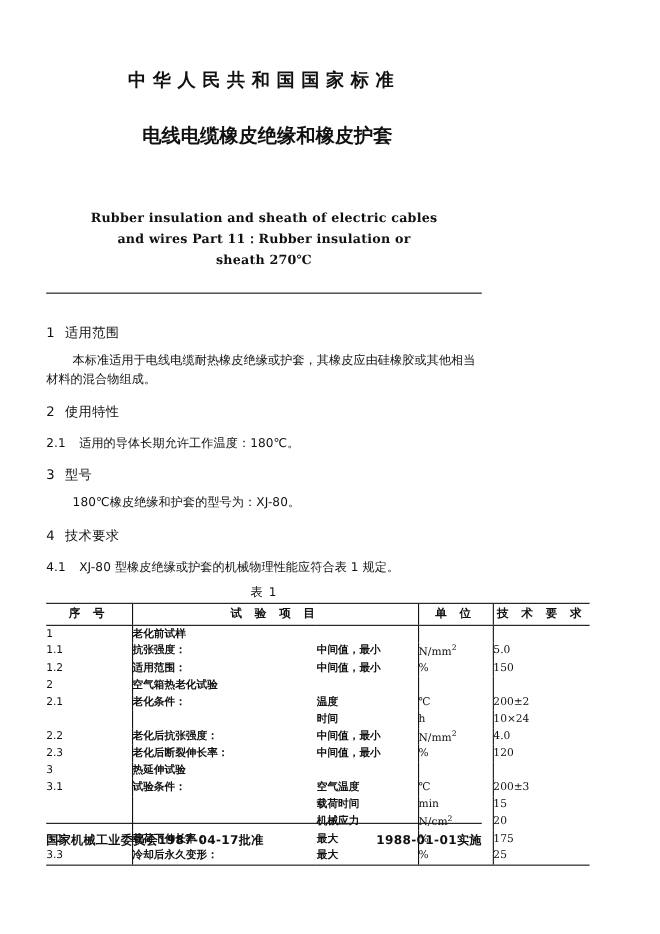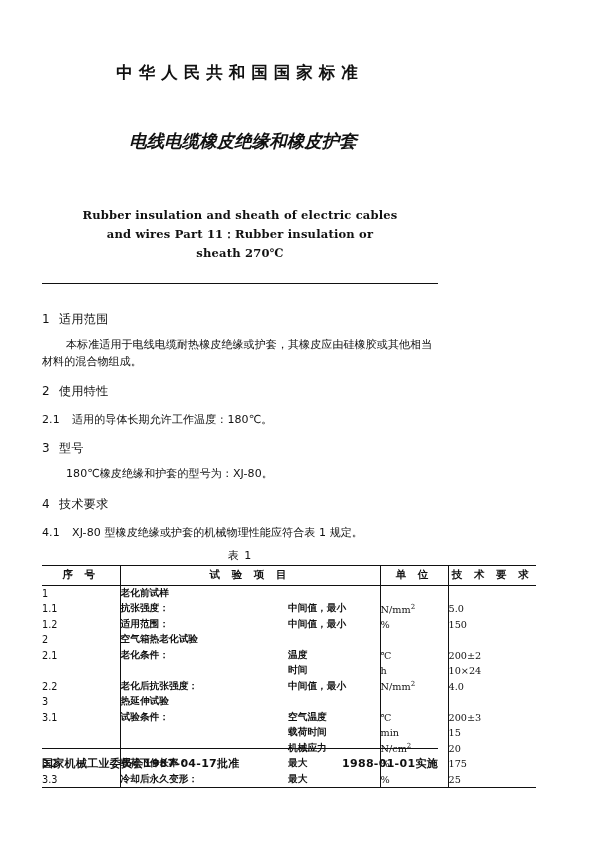--- a/index.html
+++ b/index.html
@@ -29,23 +29,22 @@
     text-align: center;
     font-size: 16.5px;
     font-weight: bold;
     letter-spacing: 6px;
     margin-top: 62px;
     font-family: "DejaVu Sans", "Liberation Sans", sans-serif;
   }
 
   .title-zone {
     position: relative;
-    margin-top: 42px;
+    margin-top: 25px;
     height: 66px;
-    font-style: italic;
   }
   .cn-title {
     text-align: center;
     font-size: 17.5px;
     font-weight: bold;
     line-height: 30px;
     letter-spacing: 0px;
     padding-left: 6px;
   }
   .cn-title .line2 {
@@ -308,20 +307,27 @@
             <td class="vline req">10×24</td>
           </tr>
           <tr class="tbody-row">
             <td class="lvl1">2.2</td>
             <td class="vline item1">老化后抗张强度：</td>
             <td class="cond">中间值，最小</td>
             <td class="vline unit">N/mm<sup>2</sup></td>
             <td class="vline req">4.0</td>
           </tr>
           <tr class="tbody-row">
+            <td class="lvl1">2.3</td>
+            <td class="vline item1">老化后断裂伸长率：</td>
+            <td class="cond">中间值，最小</td>
+            <td class="vline unit">%</td>
+            <td class="vline req">120</td>
+          </tr>
+          <tr class="tbody-row">
             <td class="lvl0">3</td>
             <td class="vline item0">热延伸试验</td>
             <td class="cond"></td>
             <td class="vline unit"></td>
             <td class="vline req"></td>
           </tr>
           <tr class="tbody-row">
             <td class="lvl1">3.1</td>
             <td class="vline item1">试验条件：</td>
             <td class="cond">空气温度</td>

